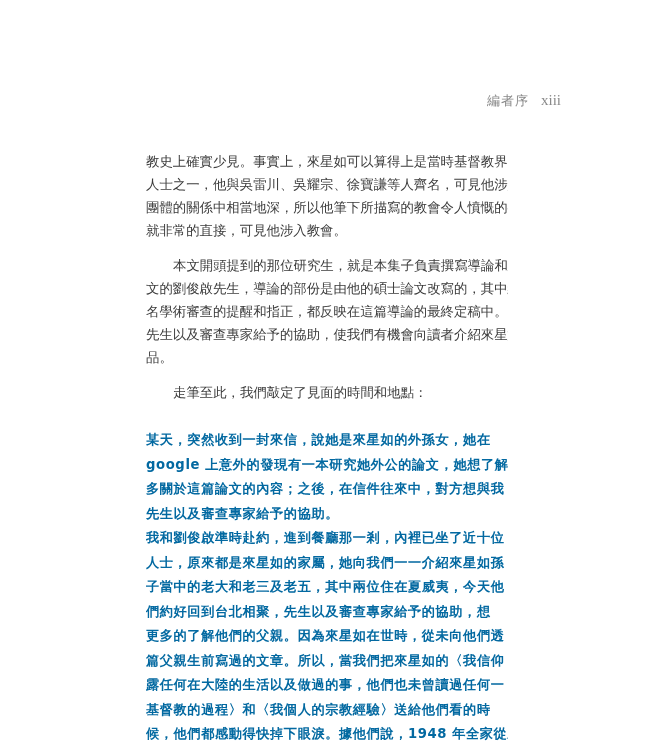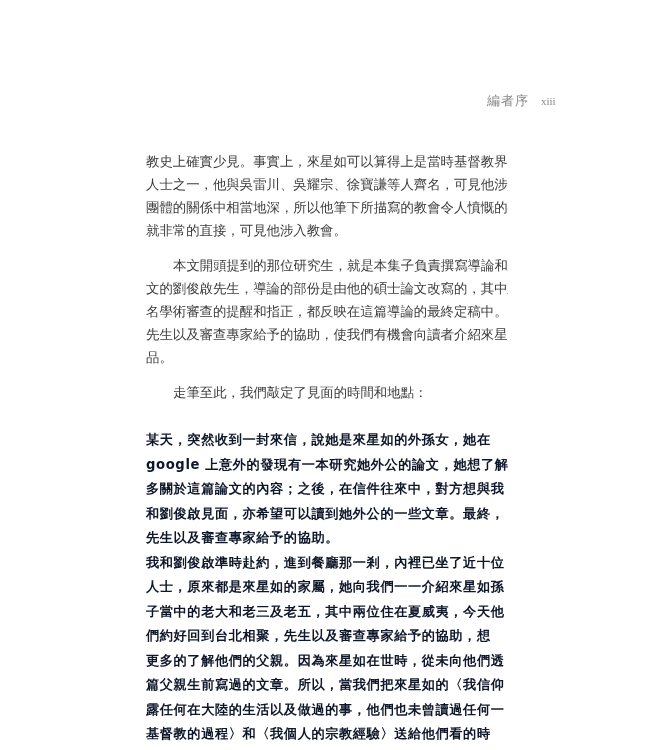--- a/index.html
+++ b/index.html
@@ -7,32 +7,32 @@
     width: 650px; height: 750px; background: #ffffff; overflow: hidden;
     font-family: "DejaVu Serif", "Liberation Serif", serif;
     color: #3a3a3a;
   }
   .page { position: relative; width: 650px; height: 750px; }
   .running-head {
     position: absolute; top: 92px; left: 487px;
     font-size: 13px; color: #8a8a8a; letter-spacing: 1px;
     white-space: nowrap;
   }
-  .running-head .pnum { font-family: "Liberation Serif", serif; font-size: 11px; margin-left: 12px; letter-spacing: 0; }
+  .running-head .pnum { font-family: "Liberation Serif", serif; font-size: 15px; margin-left: 12px; letter-spacing: 0; }
   .body-text {
     position: absolute; left: 146px; top: 150px; width: 362px;
   }
   .line {
     font-size: 13.4px; line-height: 23px; height: 23px; white-space: nowrap;
     color: #3b3b3b; overflow: hidden;
   }
   .para-gap { height: 12px; }
   .quote { margin-top: 24px; }
   .quote .line {
-    font-size: 13.2px; line-height: 24.5px; height: 24.5px; color: #0f172a;
+    font-size: 13.2px; line-height: 24.5px; height: 24.5px; color: #0369a1;
     letter-spacing: 0.6px; font-weight: bold;
     font-family: "DejaVu Sans", "Liberation Sans", sans-serif;
   }
   .indent { padding-left: 27px; }
 </style>
 </head>
 <body>
 
 <div class="page">
   <div class="running-head">
@@ -56,21 +56,20 @@
     </div>
     <div class="para-gap"></div>
     <div>
       <div class="line indent">走筆至此，我們敲定了見面的時間和地點：</div>
     </div>
 
     <div class="quote">
       <div class="line">某天，突然收到一封來信，說她是來星如的外孫女，她在</div>
       <div class="line">google 上意外的發現有一本研究她外公的論文，她想了解更</div>
       <div class="line">多關於這篇論文的內容；之後，在信件往來中，對方想與我</div>
-      <div class="line">和劉俊啟見面，亦希望可以讀到她外公的一些文章。最終，</div>
       <div class="line">先生以及審查專家給予的協助。</div>
       <div class="line">我和劉俊啟準時赴約，進到餐廳那一剎，內裡已坐了近十位</div>
       <div class="line">人士，原來都是來星如的家屬，她向我們一一介紹來星如孫</div>
       <div class="line">子當中的老大和老三及老五，其中兩位住在夏威夷，今天他</div>
       <div class="line">們約好回到台北相聚，先生以及審查專家給予的協助，想</div>
       <div class="line">更多的了解他們的父親。因為來星如在世時，從未向他們透</div>
       <div class="line">篇父親生前寫過的文章。所以，當我們把來星如的〈我信仰</div>
       <div class="line">露任何在大陸的生活以及做過的事，他們也未曾讀過任何一</div>
       <div class="line">基督教的過程〉和〈我個人的宗教經驗〉送給他們看的時</div>
       <div class="line">候，他們都感動得快掉下眼淚。據他們說，1948 年全家從上</div>

